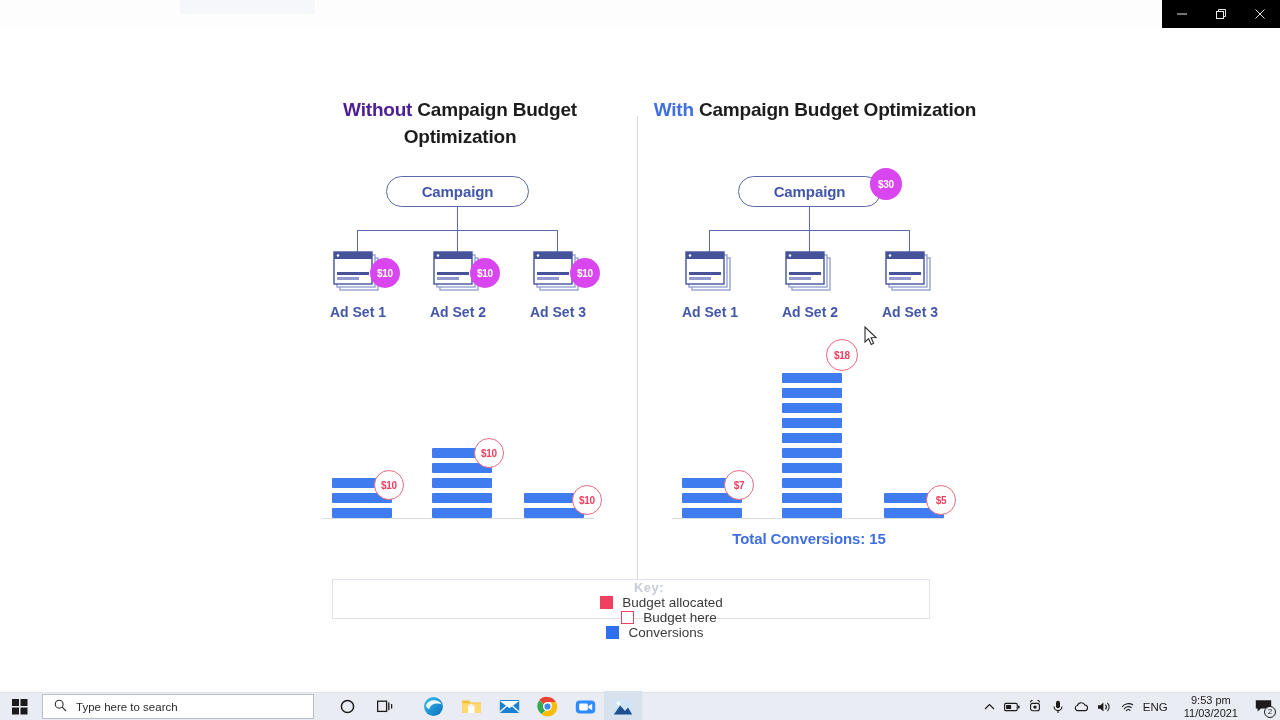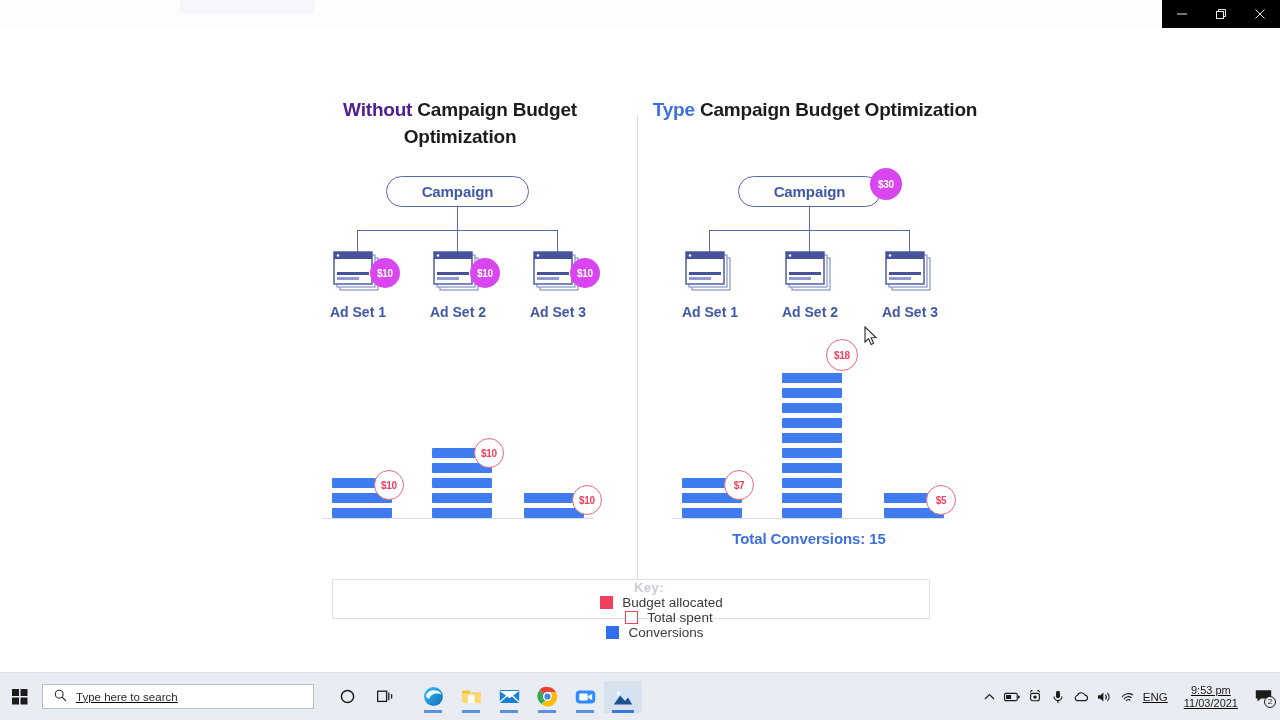--- a/index.html
+++ b/index.html
@@ -109,24 +109,23 @@
   #footnote {
     position: absolute; left: 332px; top: 599px; width: 598px; text-align: center;
     font-size: 12.5px; letter-spacing: 2.3px; color: #e2e4ea; font-weight: bold;
   }
 
   
   #cursor { position: absolute; left: 864px; top: 298px; width: 14px; height: 20px; }
 
   
   #taskbar {
-    position: absolute; left: 0; bottom: 0; width: 1280px; height: 48px;
+    position: absolute; left: 0; bottom: 0; width: 1280px; height: 28px;
     background: #e9edf3; display: flex; align-items: center;
     border-top: 1px solid #dfe4ec;
-    text-decoration: underline;
   }
   #startbtn { width: 40px; height: 32px; display:flex; align-items:center; justify-content:center; }
   #searchbox {
     width: 272px; height: 25px; background: #ffffff; border: 1px solid #b9bfc9;
     display: flex; align-items: center; margin-left: 2px;
   }
   #searchbox .sicon { margin: 0 9px 0 11px; }
   #searchbox .stext { font-size: 11.5px; color: #2b2b2b; }
   .tb-icon { width: 38px; height: 32px; display:flex; align-items:center; justify-content:center; position: relative; }
   .tb-icon.active { background: #d8e2ef; }
@@ -180,21 +179,21 @@
 
   <div id="slide">
 
     <div class="divider"></div>
 
     <div class="heading left">
       <span class="hl-without">Without</span>
       <span>Campaign Budget Optimization</span>
     </div>
     <div class="heading right">
-      <span class="hl-with">Type</span>
+      <span class="hl-with">With</span>
       <span>Campaign Budget Optimization</span>
     </div>
 
     <div class="campaign-wrap left">
       <div class="campaign-box">Campaign</div>
     </div>
 
     <div class="conn v" style="left:457px; top:179px; height:24px;"></div>
     <div class="conn h" style="left:357px; top:202px; width:201px;"></div>
     <div class="conn v" style="left:357px; top:202px; height:22px;"></div>
@@ -340,21 +339,21 @@
     <div class="total" style="left:639px; top:502px;">Total Conversions: 15</div>
 
     <div id="key">
       <div class="klabel">Key:</div>
       <div class="kitem i0">
         <span class="sw allocated"></span>
         <span>Budget allocated</span>
       </div>
       <div class="kitem i1">
         <span class="sw spent"></span>
-        <span>Total spent</span>
+        <span>Budget here</span>
       </div>
       <div class="kitem i2">
         <span class="sw conversions"></span>
         <span>Conversions</span>
       </div>
     </div>
 
 
     <svg id="cursor" viewBox="0 0 14 20">
       <path d="M1 1 L1 16 L4.6 12.6 L7.2 18.4 L9.6 17.3 L7.1 11.8 L12 11.6 Z" fill="#ffffff" stroke="#2b2b2b" stroke-width="1.1"></path>

